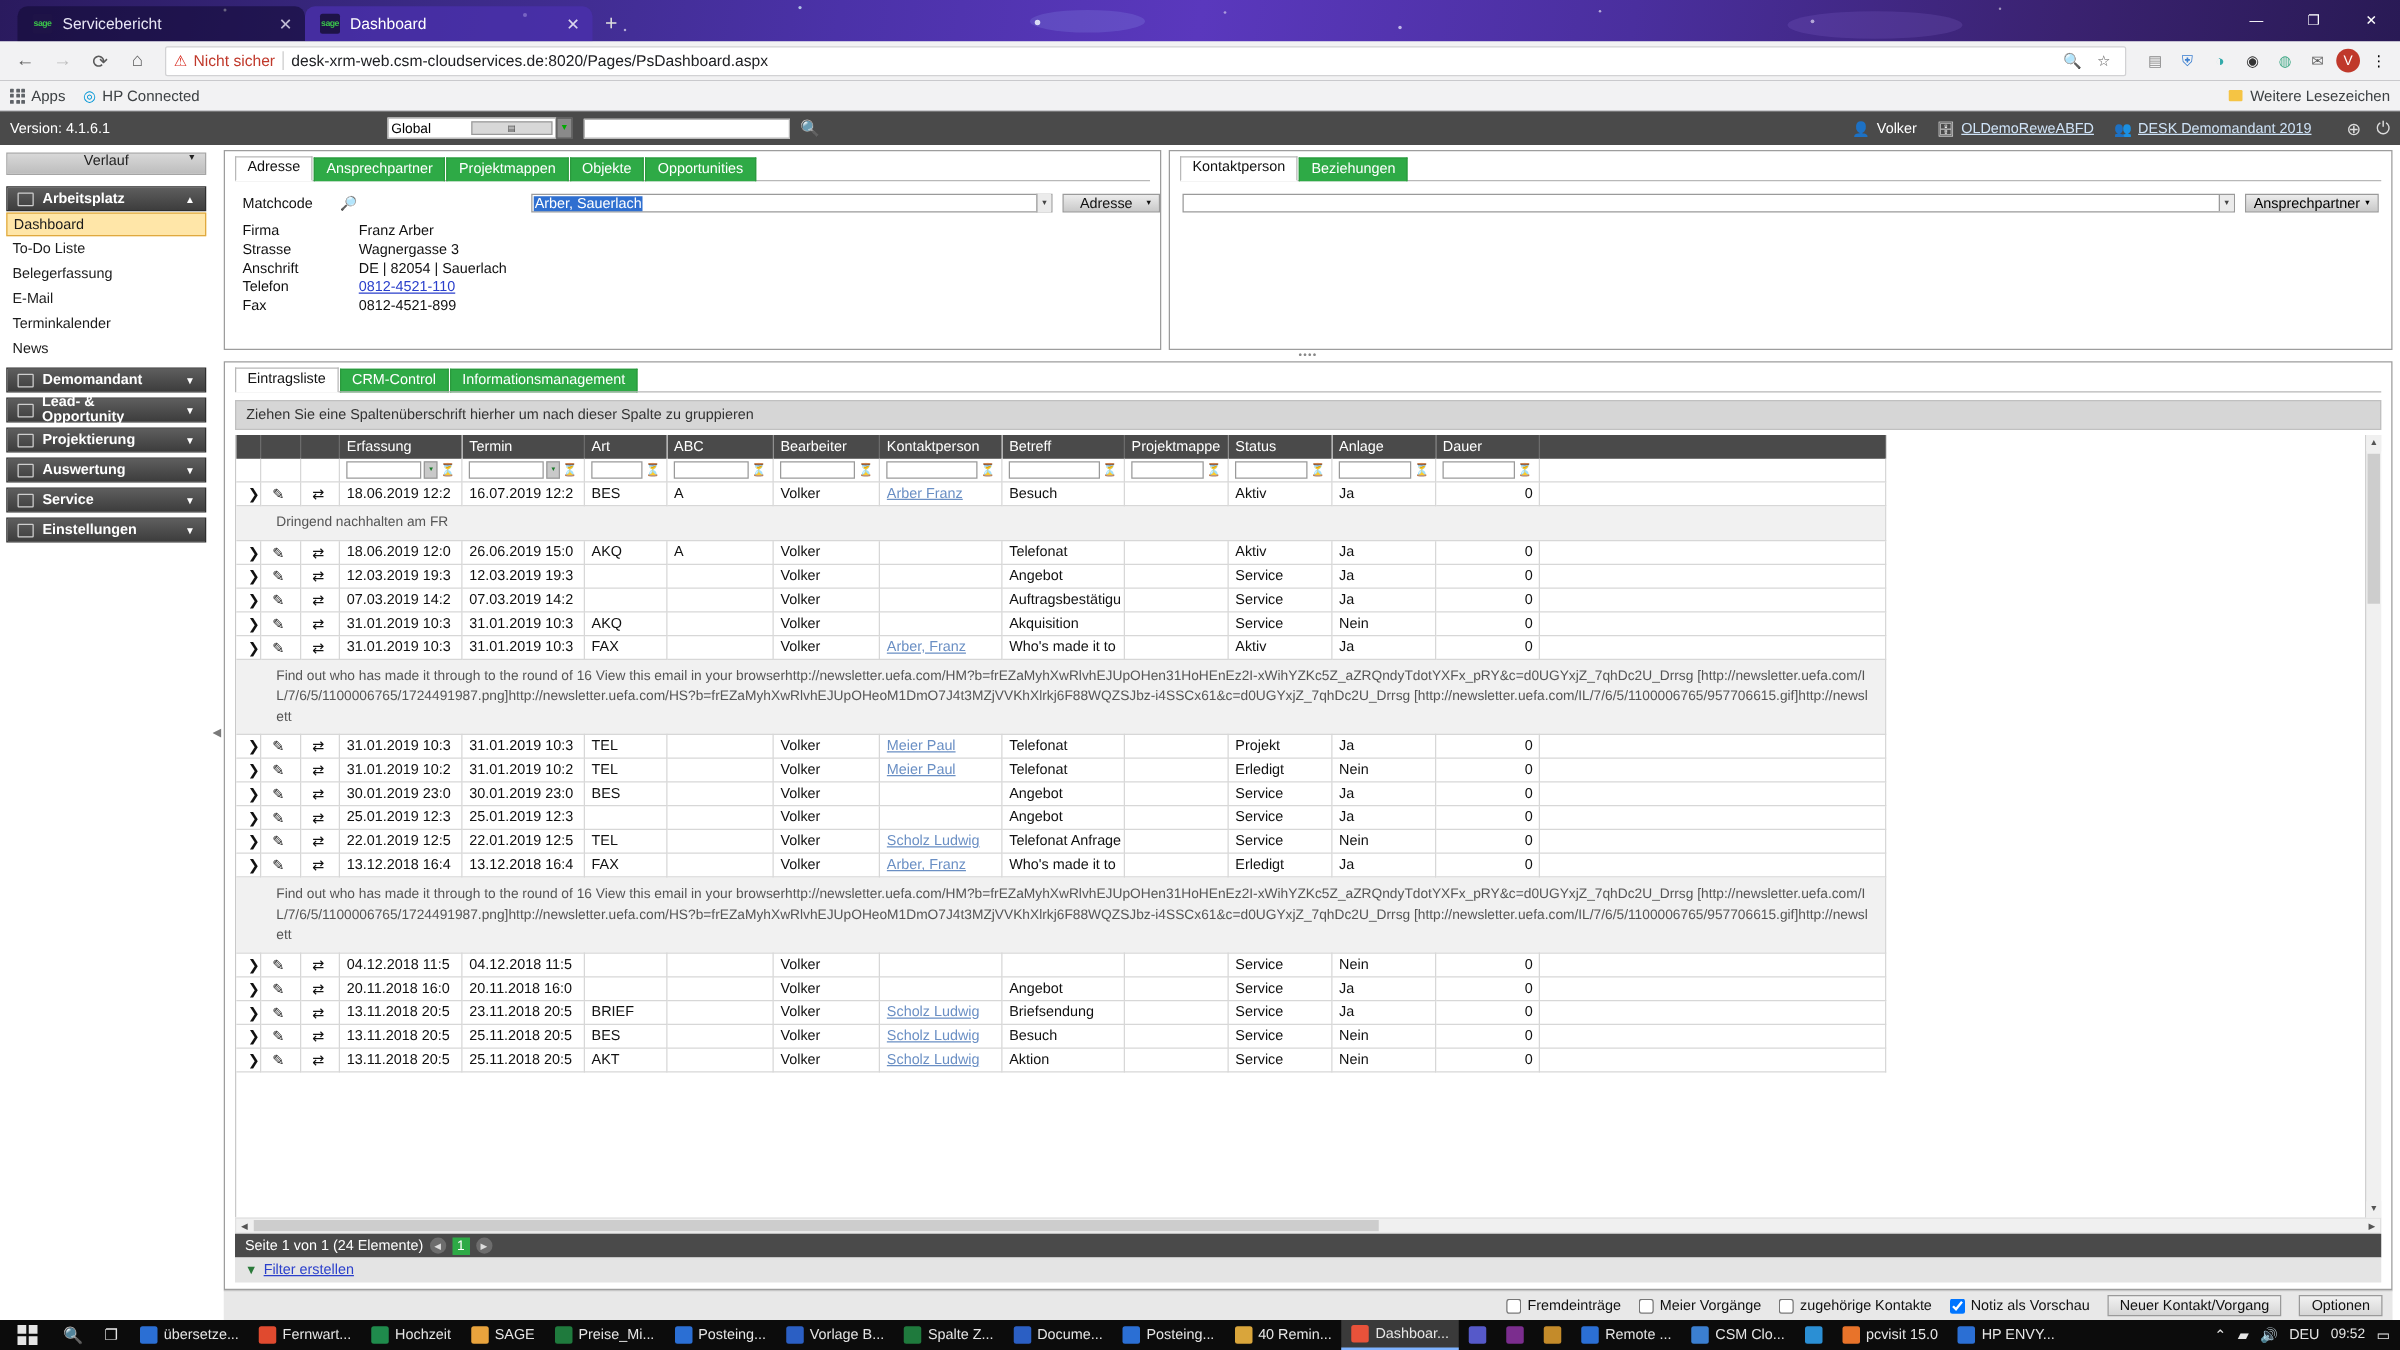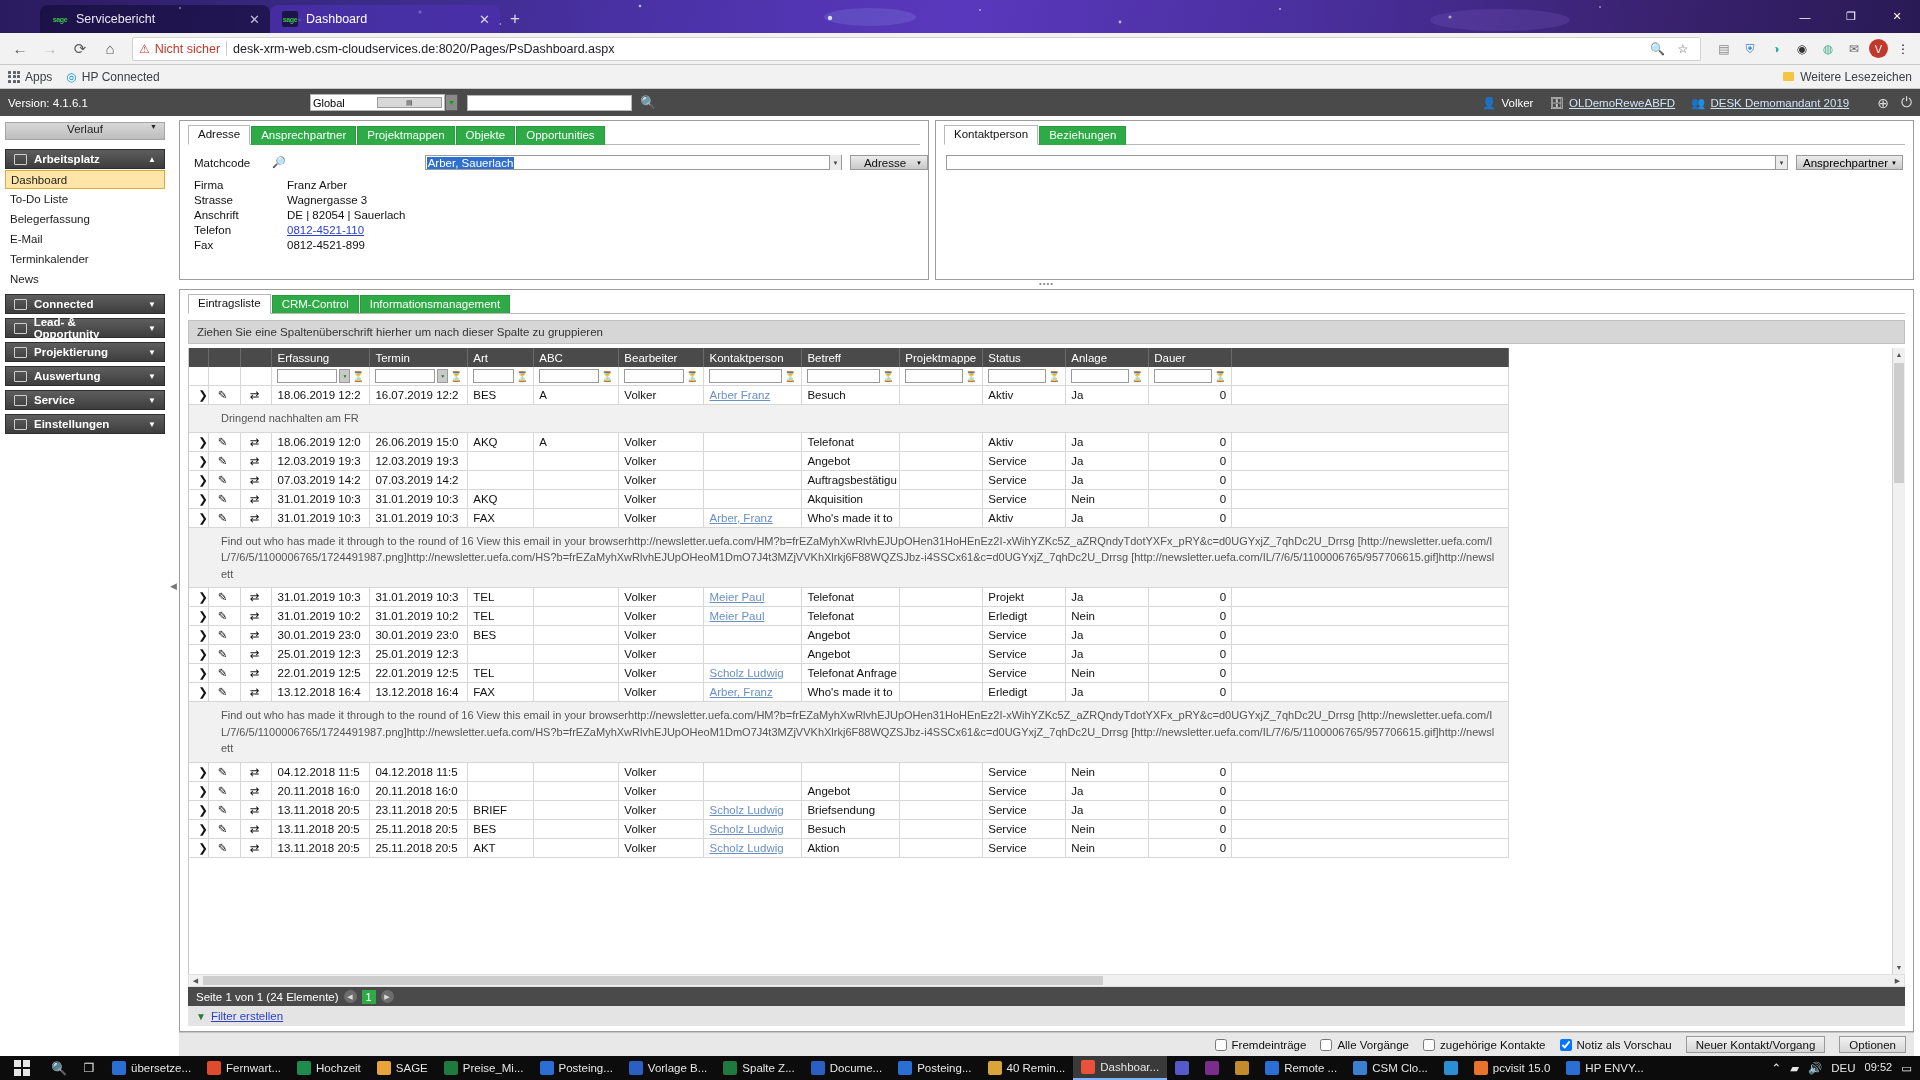--- a/index.html
+++ b/index.html
@@ -12,21 +12,21 @@
   }
 
   
   .browser-top {
     height:33px;
     background: linear-gradient(100deg,#2a1a5e 0%, #3b2a86 18%, #4b32a8 35%, #5a38bd 50%, #4a2f9e 68%, #3a2270 86%, #291a55 100%);
     position:relative;
     overflow:hidden;
   }
   .stars { position:absolute; inset:0; pointer-events:none;}
-  .tabstrip { position:relative; display:flex; align-items:flex-end; height:33px; padding-left:40px; }
+  .tabstrip { position:relative; display:flex; align-items:flex-end; height:33px; padding-left:14px; }
   .tab {
     height:28px; display:flex; align-items:center; gap:8px;
     padding:0 10px 0 12px; min-width:180px; max-width:230px;
     border-radius:8px 8px 0 0; position:relative; color:#e8e6f5; font-size:12.5px;
   }
   .tab.inactive { background:rgba(16,10,50,0.55); width:235px;}
   .tab.active { background:rgba(75,48,175,0.72); width:235px; color:#fff;}
   .tab .favicon {
     width:16px;height:16px;border-radius:2px;flex:0 0 16px;
     display:flex;align-items:center;justify-content:center;
@@ -383,21 +383,21 @@
         </div>
       <div class="sub">
           <span>Terminkalender</span>
         </div>
       <div class="sub" style="margin-bottom:5px">
           <span>News</span>
         </div>
 
       <div class="grp" style="margin-bottom:4px">
         <span class="gicon"></span>
-        <span>Connected</span>
+        <span>Demomandant</span>
         <span class="caret">▼</span>
       </div>
       <div class="grp" style="margin-bottom:4px">
         <span class="gicon"></span>
         <span>Lead- &amp; Opportunity</span>
         <span class="caret">▼</span>
       </div>
       <div class="grp" style="margin-bottom:4px">
         <span class="gicon"></span>
         <span>Projektierung</span>
@@ -948,21 +948,21 @@
         </div>
       </div>
 
       <div class="bottombar">
         <label class="cbx">
           <input type="checkbox" style="">
           <span>Fremdeinträge</span>
         </label>
         <label class="cbx">
           <input type="checkbox" style="">
-          <span>Alle Vorgänge</span>
+          <span>Meier Vorgänge</span>
         </label>
         <label class="cbx">
           <input type="checkbox" style="">
           <span>zugehörige Kontakte</span>
         </label>
         <label class="cbx">
           <input type="checkbox" checked="" style="">
           <span>Notiz als Vorschau</span>
         </label>
         <span class="btn-blue">Neuer Kontakt/Vorgang</span>

